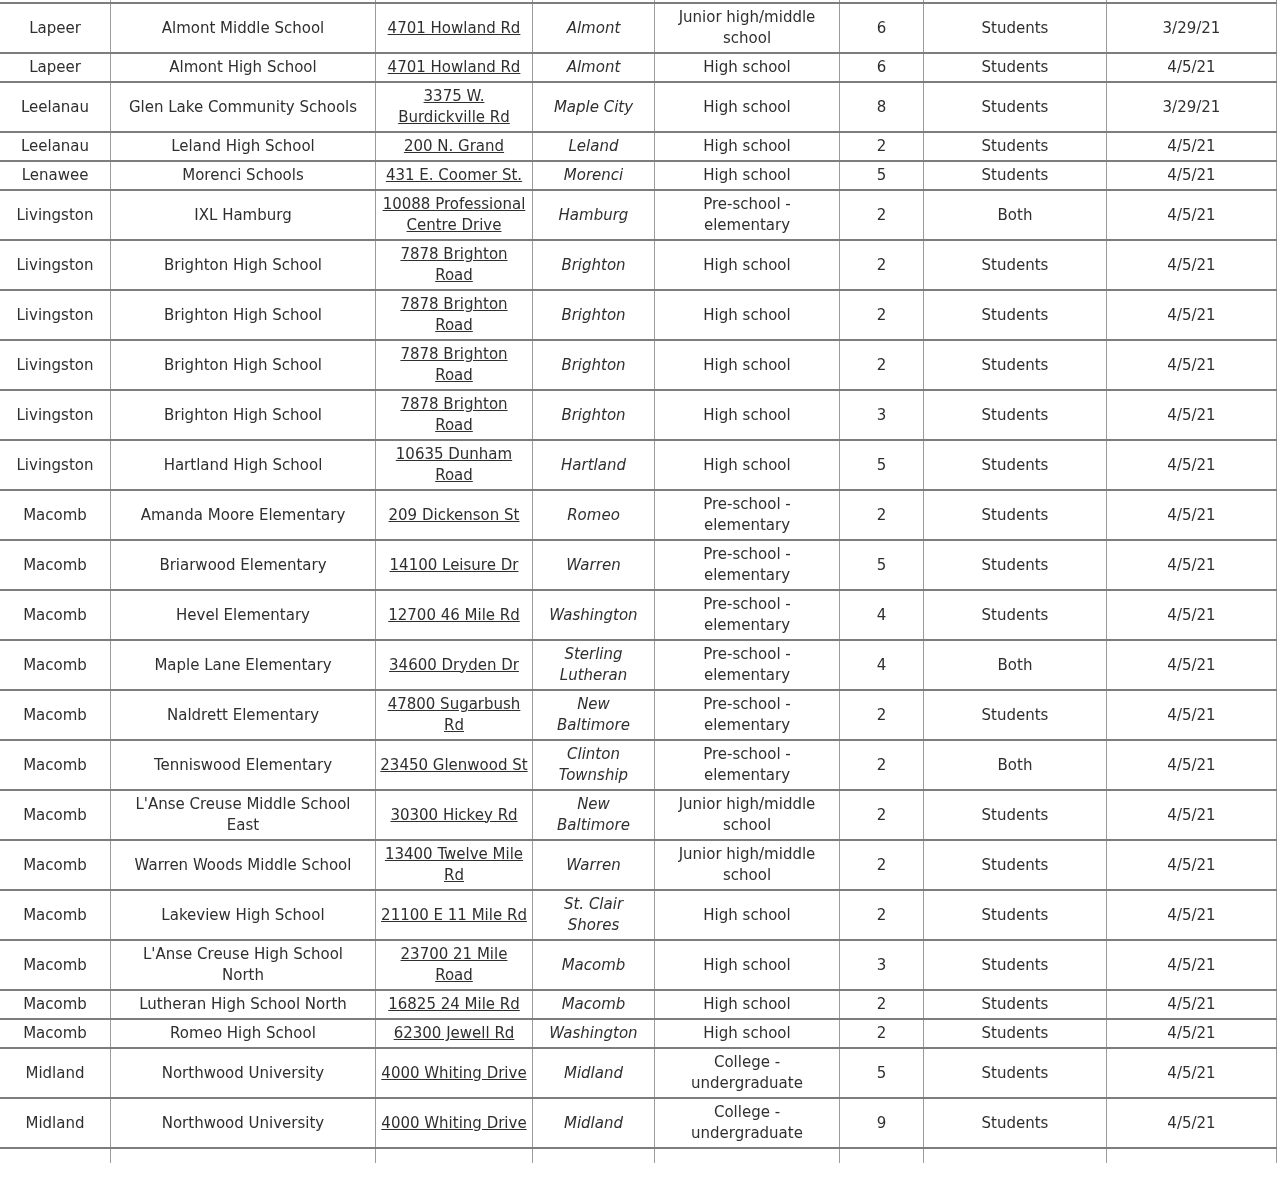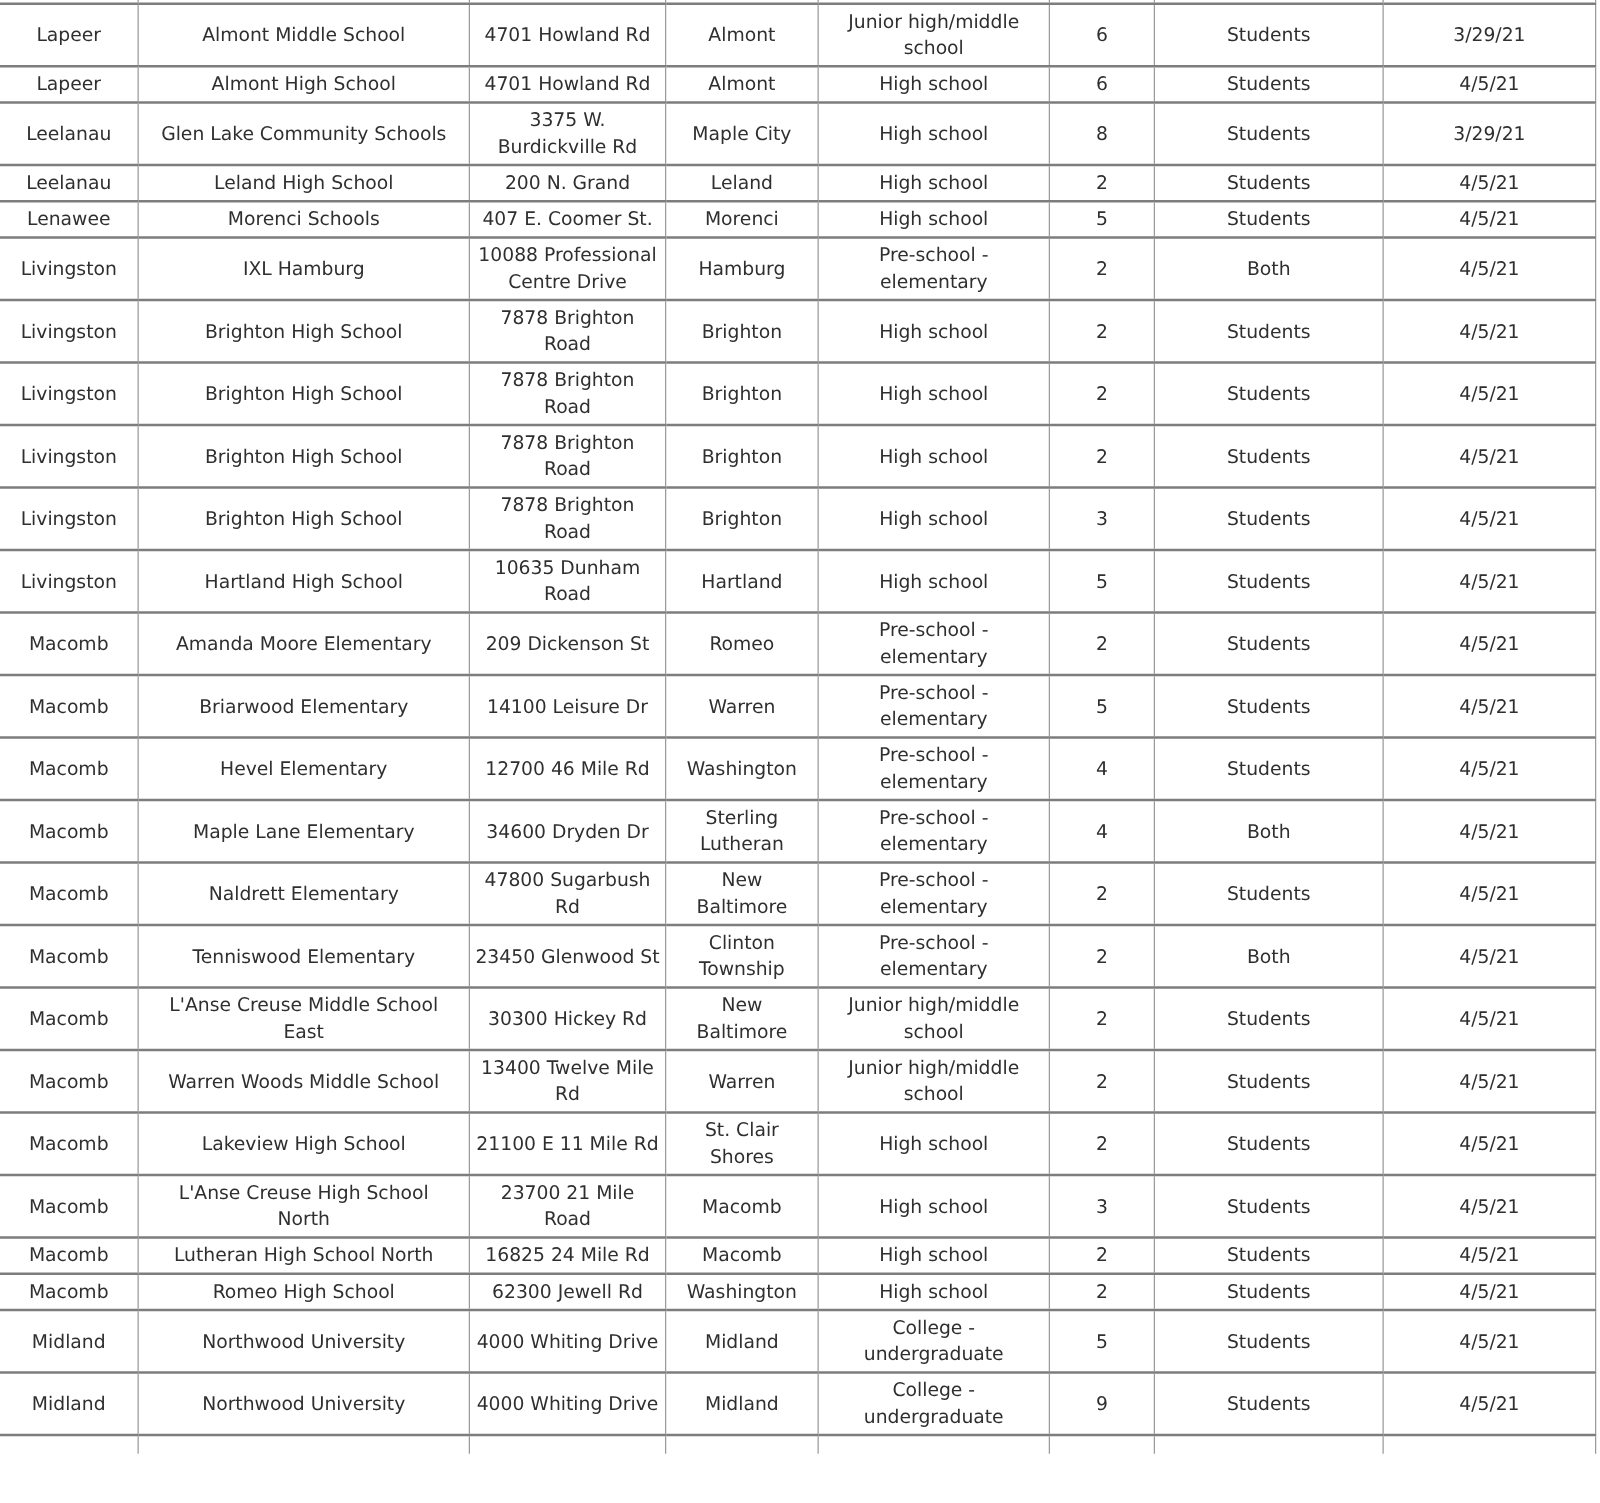--- a/index.html
+++ b/index.html
@@ -30,22 +30,22 @@
     padding: 3px 6px;
     text-align: center;
     vertical-align: middle;
     font-size: 15px;
     line-height: 21px;
     color: #2f2f2f;
     overflow: hidden;
     word-wrap: break-word;
   }
   td.cell-school  { padding-left: 9px; padding-right: 9px; text-align: center; }
-  td.cell-address { padding-left: 4px; padding-right: 4px; }
-  td.cell-city    { padding-left: 7px; padding-right: 7px; }
+  td.cell-address { padding-left: 4px; padding-right: 4px; text-decoration: underline; }
+  td.cell-city    { padding-left: 7px; padding-right: 7px; font-style: italic; }
   tr.partial-top td {
     height: 2px;
     padding: 0;
     border-top: none;
   }
   tr.partial-bottom td {
     height: 14px;
     padding: 0;
     border-bottom: none;
   }
@@ -112,21 +112,21 @@
     <td class="cell-address">200 N. Grand</td>
     <td class="cell-city">Leland</td>
     <td class="cell-school-type">High school</td>
     <td class="cell-case-count">2</td>
     <td class="cell-affected">Students</td>
     <td class="cell-date">4/5/21</td>
   </tr>
         <tr>
     <td class="cell-county">Lenawee</td>
     <td class="cell-school">Morenci Schools</td>
-    <td class="cell-address">407 E. Coomer St.</td>
+    <td class="cell-address">431 E. Coomer St.</td>
     <td class="cell-city">Morenci</td>
     <td class="cell-school-type">High school</td>
     <td class="cell-case-count">5</td>
     <td class="cell-affected">Students</td>
     <td class="cell-date">4/5/21</td>
   </tr>
         <tr>
     <td class="cell-county">Livingston</td>
     <td class="cell-school">IXL Hamburg</td>
     <td class="cell-address">10088 Professional Centre Drive</td>

